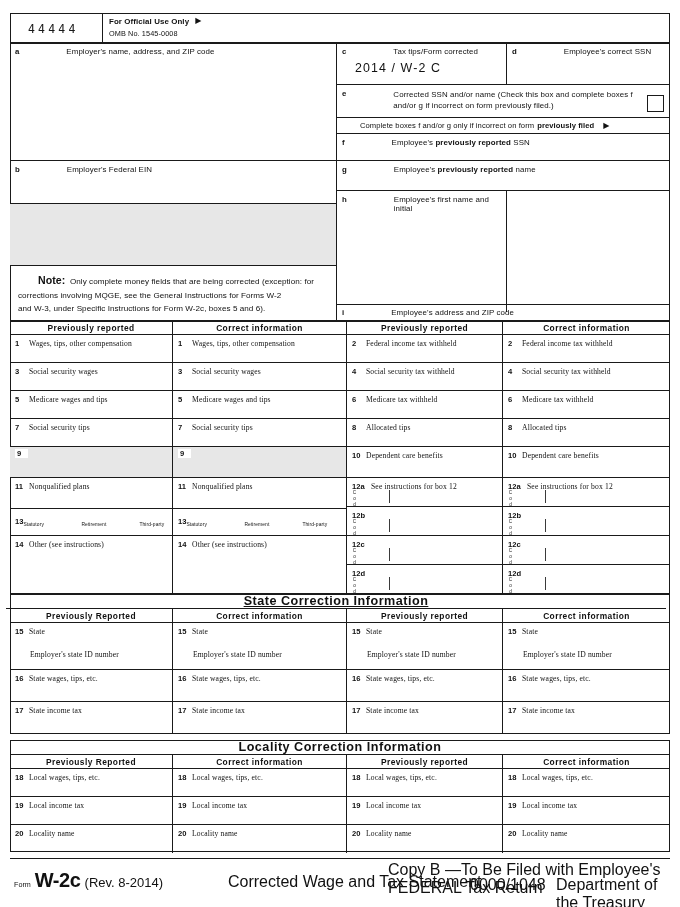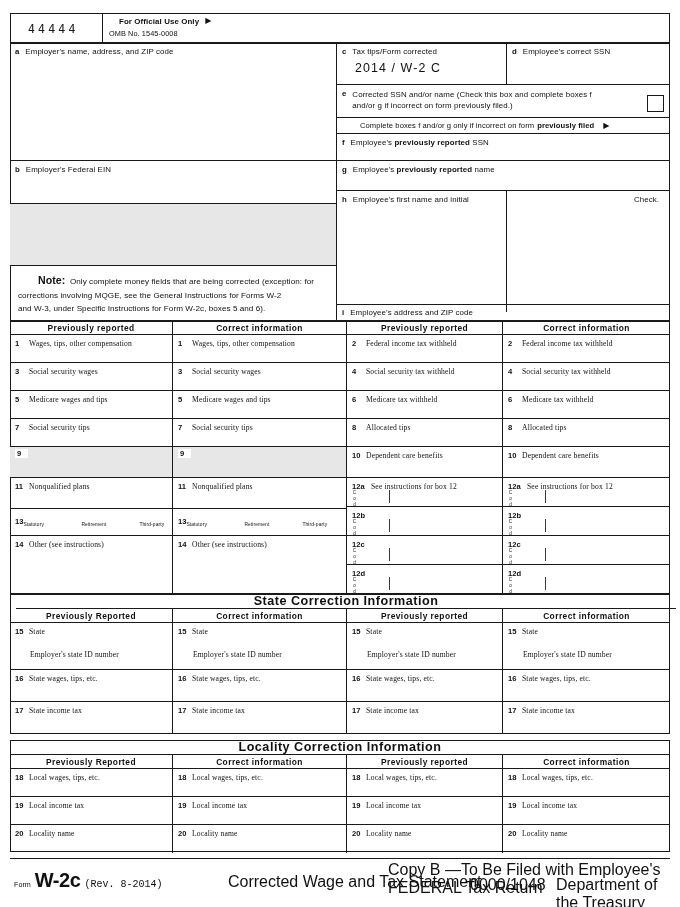--- a/index.html
+++ b/index.html
@@ -26,21 +26,21 @@
     border-right: 1.3px solid #1a1a1a;
     border-bottom: 1.3px solid #1a1a1a;
     overflow: hidden;
   }
   .cell.nb { border-bottom: none; }
   .cell.nr { border-right: none; }
 
   
   .alpha { display: flex; align-items: flex-start; gap: 6px; padding: 3.5px 0 0 5px; }
   .alpha .k { font-weight: bold; font-size: 7.8px; line-height: 1.2; }
-  .alpha .t { font-size: 7.9px; line-height: 1.2; letter-spacing: .1px; }
+  .alpha .t { font-size: 7.9px; line-height: 1.2; letter-spacing: .1px; margin-left: 41px; }
 
   
   .numbox { display: flex; align-items: flex-start; gap: 5px; padding: 4px 0 0 5px; }
   .numbox .n { font-weight: bold; font-size: 7.6px; line-height: 1.2; min-width: 9px; }
   .numbox .t { font-size: 7.6px; line-height: 1.2; letter-spacing: .15px; font-family: Liberation Serif, serif; }
 
   .colhead {
     position: absolute;
     box-sizing: border-box;
     border-right: 1.3px solid #1a1a1a;
@@ -103,35 +103,35 @@
   .b13wrap { display:flex; padding: 3px 0 0 5px; gap: 0; }
   .b13n { font-weight:bold; font-size:7.6px; padding-top:5px; width: 12px; }
   .b13items { display:flex; gap: 0; }
   .b13item { width: 58px; }
   .b13item .cap { font-size: 4.9px; line-height: 1.3; letter-spacing:.1px; }
 
   
   .foot { position: absolute; }
   .foot .formword { font-size: 7.2px; }
   .foot .w2c { font-size: 20px; font-weight: bold; letter-spacing: -.4px; }
-  .foot .rev { font-size: 10px; font-family: Liberation Mono, monospace; }
+  .foot .rev { font-size: 13px; }
   .hrule { position:absolute; border-top: 1.6px solid #1a1a1a; }
 </style>
 </head>
 <body>
 
 <div class="page">
 
   <div class="frame" style="left:10px; top:13px; width:660px; height:30px;">
   </div>
   <div class="cell nb" style="left:10px; top:13px; width:93px; height:30px; border-right:1.3px solid #1a1a1a;">
     <div class="ocr" style="position:absolute; left:18px; top:9px;">44444</div>
   </div>
   <div class="cell nb nr" style="left:103px; top:13px; width:567px; height:30px;">
-    <div style="position:absolute; left:16px; top:3.5px; display:flex; align-items:center; gap:6px;">
+    <div style="position:absolute; left:6px; top:3.5px; display:flex; align-items:center; gap:6px;">
       <span style="font-size:7.9px; font-weight:bold; letter-spacing:.1px;">For Official Use Only</span>
       <span class="arrow">▶</span>
     </div>
     <div style="position:absolute; left:6px; top:16px; font-size:7.3px; letter-spacing:.1px;">OMB  No. 1545-0008</div>
   </div>
 
   <div class="frame" style="left:10px; top:43px; width:660px; height:278px;"></div>
 
   <div class="cell" style="left:10px; top:43px; width:327px; height:118px;">
     <div class="alpha">
@@ -308,21 +308,21 @@
         <span class="n">14</span>
         <span class="t">Other  (see instructions)</span>
       </div>
   </div>
 
   <div id="right-money"></div>
 
   <div id="box12-group"></div>
 
   <div class="frame" style="left:10px; top:594px; width:660px; height:140px;"></div>
-  <div class="bandtitle" style="left:16px; top:594px; width:660px; height:15px;">
+  <div class="bandtitle" style="left:6px; top:594px; width:660px; height:15px;text-decoration:underline;">
     <span>State  Correction  Information</span>
   </div>
 
   <div class="colhead" style="left:10px; top:609px; width:163px; height:14px;">
     <span>Previously Reported</span>
   </div>
   <div class="colhead" style="left:173px; top:609px; width:174px; height:14px;">
     <span>Correct information</span>
   </div>
   <div class="colhead" style="left:347px; top:609px; width:156px; height:14px;">

